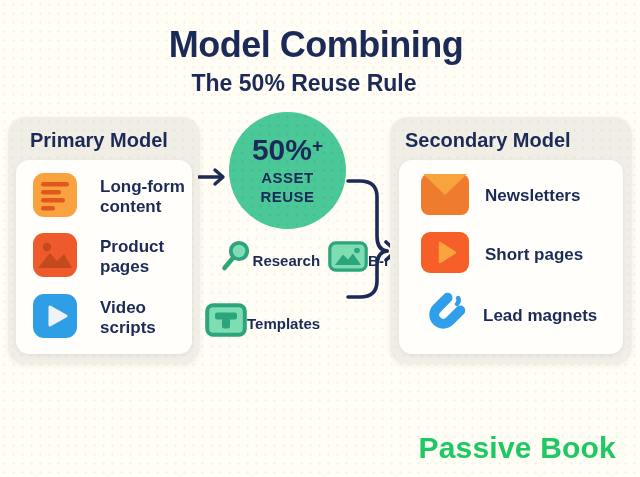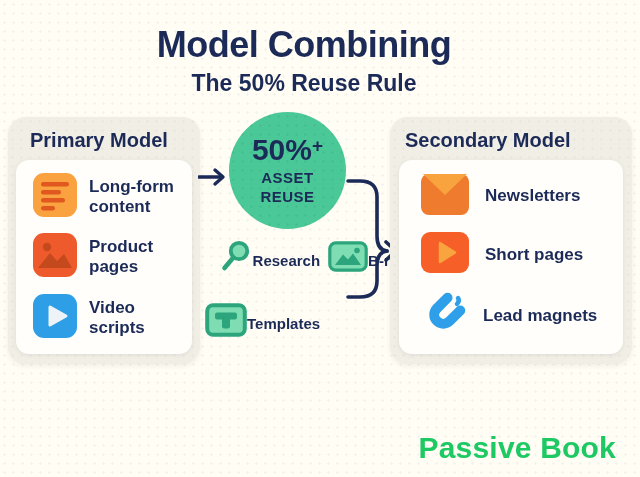--- a/index.html
+++ b/index.html
@@ -6,21 +6,21 @@
   .stage{
     position:relative;width:640px;height:477px;overflow:hidden;
     background-color:#fffdf4;
     background-image:radial-gradient(rgba(28,42,87,0.05) 1px, transparent 1.2px);
     background-size:9px 9px;
     font-family:"Liberation Sans","DejaVu Sans",sans-serif;
     color:#1c2a57;
   }
   .title{
     position:absolute;top:24px;left:0;width:608px;text-align:center;
-    font-size:36px;font-weight:800;letter-spacing:-0.5px;color:#1c2a57;
+    font-size:36px;font-weight:800;letter-spacing:-0.5px;color:#1c2a57;padding-left:12px;
   }
   .subtitle{
     position:absolute;top:70px;left:0;width:608px;text-align:center;
     font-size:23px;font-weight:700;color:#1c2a57;
   }
   .panel{
     position:absolute;top:117px;height:247px;background-color:#f1eee6;
     background-image:radial-gradient(rgba(28,42,87,0.04) 1px, transparent 1.2px);
     background-size:9px 9px;
     border-radius:18px;box-shadow:0 2px 5px rgba(90,80,55,0.08);
@@ -32,21 +32,21 @@
   }
   .panel-left .panel-header{left:22px;}
   .panel-right .panel-header{left:15px;}
   .card{
     position:absolute;top:43px;background:#fffefb;border-radius:13px;
     box-shadow:0 1px 4px rgba(90,80,55,0.10);
     display:flex;flex-direction:column;justify-content:space-evenly;
   }
   .panel-left .card{left:8px;width:176px;height:194px;}
   .panel-right .card{left:9px;width:224px;height:194px;}
-  .item{display:flex;align-items:center;gap:12px;padding-left:17px;}
+  .item{display:flex;align-items:center;gap:23px;padding-left:17px;}
   .panel-right .item{gap:16px;padding-left:22px;}
   .item-label{font-size:17px;font-weight:700;line-height:1.15;color:#1c2a57;max-width:100px;}
   .panel-right .item-label{max-width:150px;white-space:nowrap;}
   .flow-arrow{position:absolute;left:198px;top:167px;}
   .circle{
     position:absolute;left:229px;top:112px;width:117px;height:117px;border-radius:50%;
     background-color:#4bc897;
     background-image:radial-gradient(rgba(28,70,60,0.08) 1px, transparent 1.2px);
     background-size:9px 9px;
     display:flex;flex-direction:column;align-items:center;justify-content:center;

